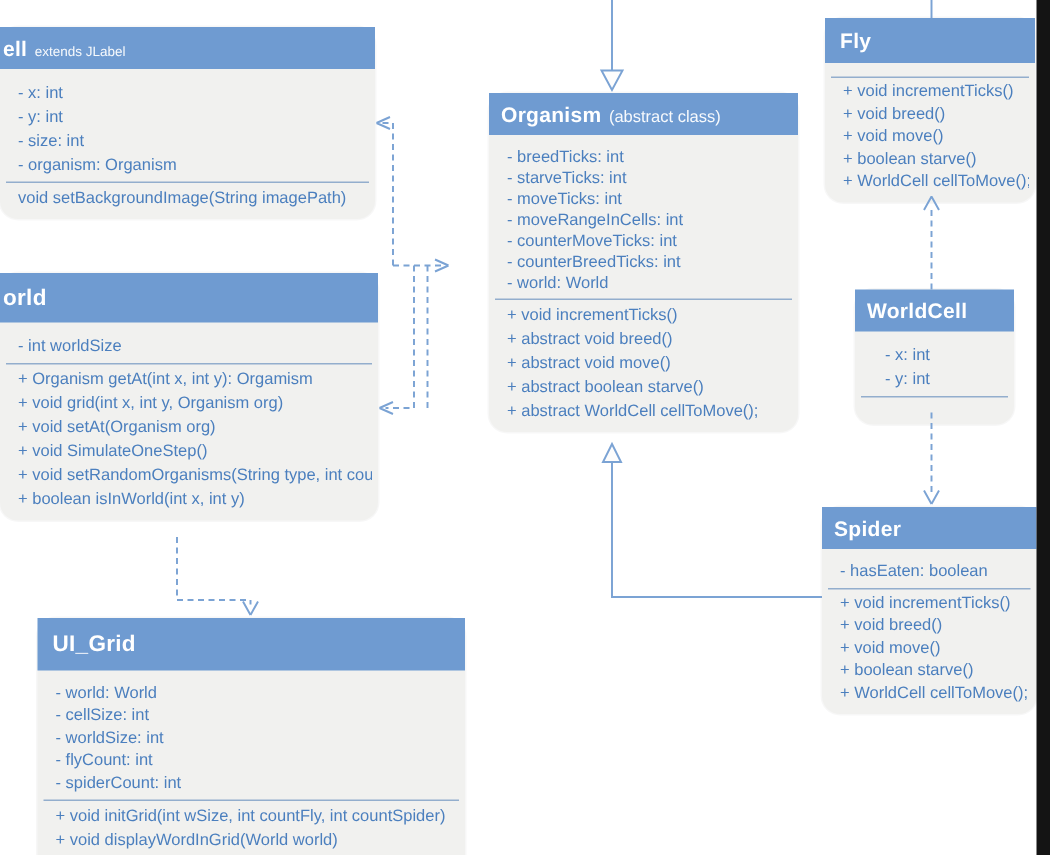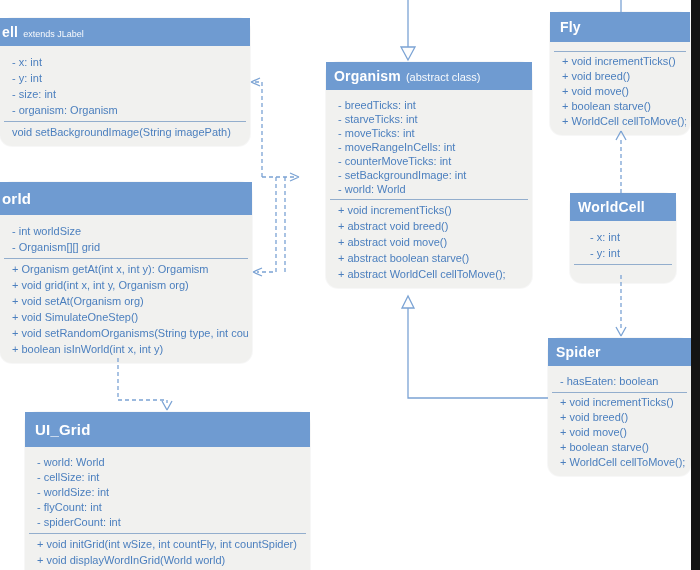--- a/index.html
+++ b/index.html
@@ -65,21 +65,20 @@
     </div>
   </div>
 
   <div class="uml-box" id="box-world">
     <div class="uml-header">
       <span class="uml-title">orld</span>
     </div>
     <div class="uml-body">
       <div class="rows fields">
           <div class="row">- int worldSize</div>
-          <div class="row">- Organism[][] grid</div>
         </div>
       <div class="rows methods">
           <div class="row">+ Organism getAt(int x, int y): Orgamism</div>
           <div class="row">+ void grid(int x, int y, Organism org)</div>
           <div class="row">+ void setAt(Organism org)</div>
           <div class="row">+ void SimulateOneStep()</div>
           <div class="row">+ void setRandomOrganisms(String type, int count)</div>
           <div class="row">+ boolean isInWorld(int x, int y)</div>
         </div>
     </div>
@@ -90,21 +89,21 @@
       <span class="uml-title">Organism</span>
       <span class="uml-annotation">(abstract class)</span>
     </div>
     <div class="uml-body">
       <div class="rows fields">
           <div class="row">- breedTicks: int</div>
           <div class="row">- starveTicks: int</div>
           <div class="row">- moveTicks: int</div>
           <div class="row">- moveRangeInCells: int</div>
           <div class="row">- counterMoveTicks: int</div>
-          <div class="row">- setBackgroundImage: int</div>
+          <div class="row">- counterBreedTicks: int</div>
           <div class="row">- world: World</div>
         </div>
       <div class="rows methods">
           <div class="row">+ void incrementTicks()</div>
           <div class="row">+ abstract void breed()</div>
           <div class="row">+ abstract void move()</div>
           <div class="row">+ abstract boolean starve()</div>
           <div class="row">+ abstract WorldCell cellToMove();</div>
         </div>
     </div>

